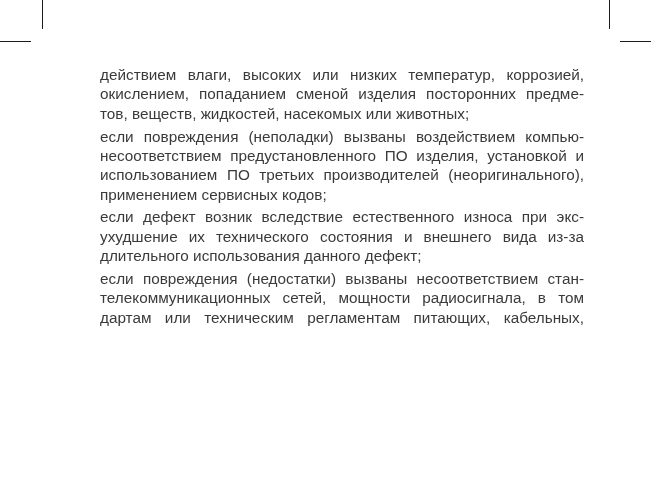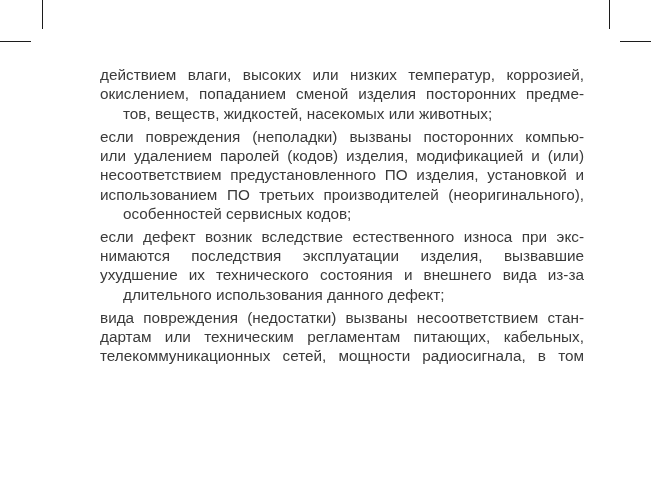--- a/index.html
+++ b/index.html
@@ -38,21 +38,21 @@
     font-size: 15.3px;
     line-height: 19.35px;
     color: var(--text);
   }
   .paragraph { margin: 0 0 3.5px 0; }
   .line {
     text-align: justify;
     text-align-last: justify;
     white-space: normal;
   }
-  .line.last { text-align-last: left; margin-left: 23px; }
+  .line.last { text-align-last: left; }
 </style>
 </head>
 <body>
 
 <div class="page">
   <div class="mark m-tl-v"></div>
   <div class="mark m-tl-h"></div>
   <div class="mark m-tr-v"></div>
   <div class="mark m-tr-h"></div>
   <div class="mark m-bl-h"></div>
@@ -60,31 +60,29 @@
   <div class="mark m-br-h"></div>
   <div class="mark m-br-v"></div>
 
   <div class="text-block">
       <div class="paragraph">
         <div class="line">действием влаги, высоких или низких температур, коррозией,</div>
         <div class="line">окислением, попаданием сменой изделия посторонних предме-</div>
         <div class="line last">тов, веществ, жидкостей, насекомых или животных;</div>
       </div>
       <div class="paragraph">
-        <div class="line">если повреждения (неполадки) вызваны посторонних компью-</div>
-        <div class="line">или удалением паролей (кодов) изделия, модификацией и (или)</div>
+        <div class="line">если повреждения (неполадки) вызваны воздействием компью-</div>
         <div class="line">несоответствием предустановленного ПО изделия, установкой и</div>
         <div class="line">использованием ПО третьих производителей (неоригинального),</div>
-        <div class="line last">особенностей сервисных кодов;</div>
+        <div class="line last">применением сервисных кодов;</div>
       </div>
       <div class="paragraph">
         <div class="line">если дефект возник вследствие естественного износа при экс-</div>
-        <div class="line">нимаются последствия эксплуатации изделия, вызвавшие</div>
         <div class="line">ухудшение их технического состояния и внешнего вида из-за</div>
         <div class="line last">длительного использования данного дефект;</div>
       </div>
       <div class="paragraph">
-        <div class="line">вида повреждения (недостатки) вызваны несоответствием стан-</div>
+        <div class="line">если повреждения (недостатки) вызваны несоответствием стан-</div>
+        <div class="line">телекоммуникационных сетей, мощности радиосигнала, в том</div>
         <div class="line">дартам или техническим регламентам питающих, кабельных,</div>
-        <div class="line">телекоммуникационных сетей, мощности радиосигнала, в том</div>
       </div>
     </div>
 </div>
 
 </body></html>

